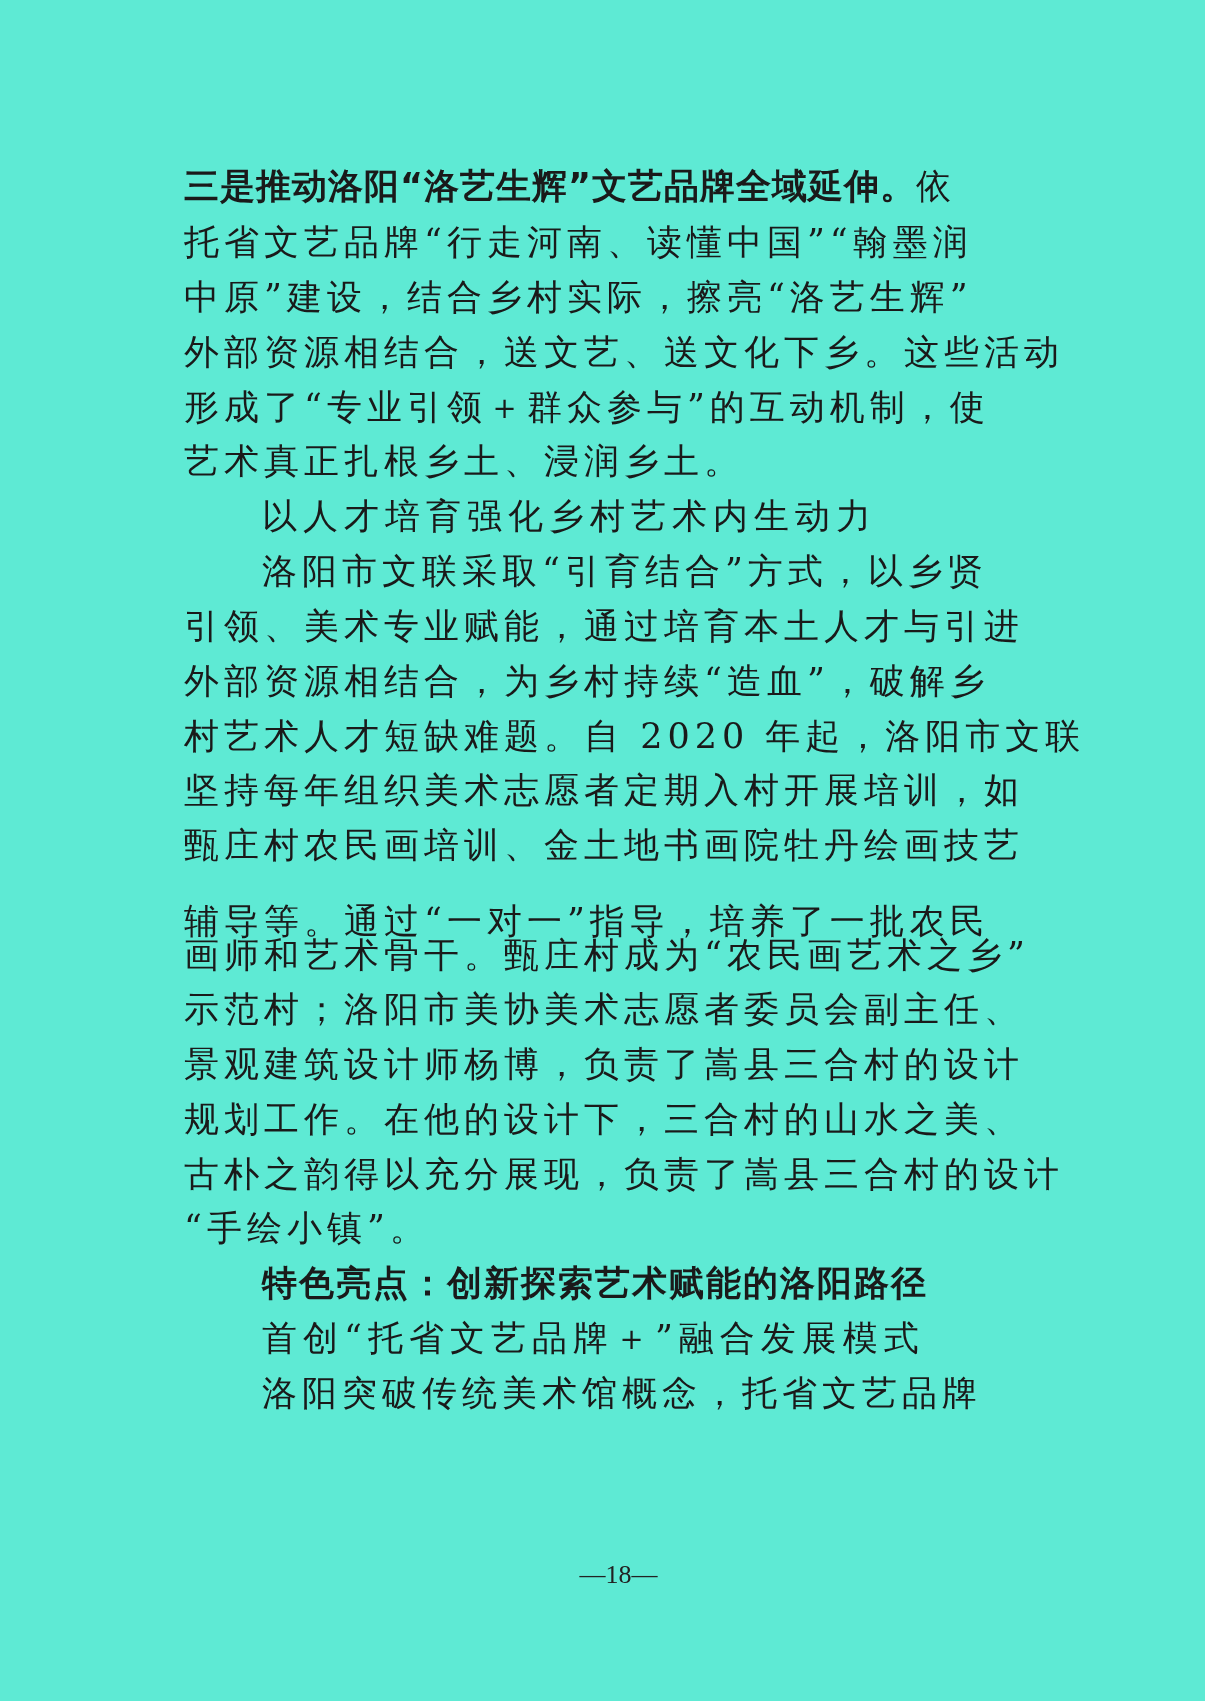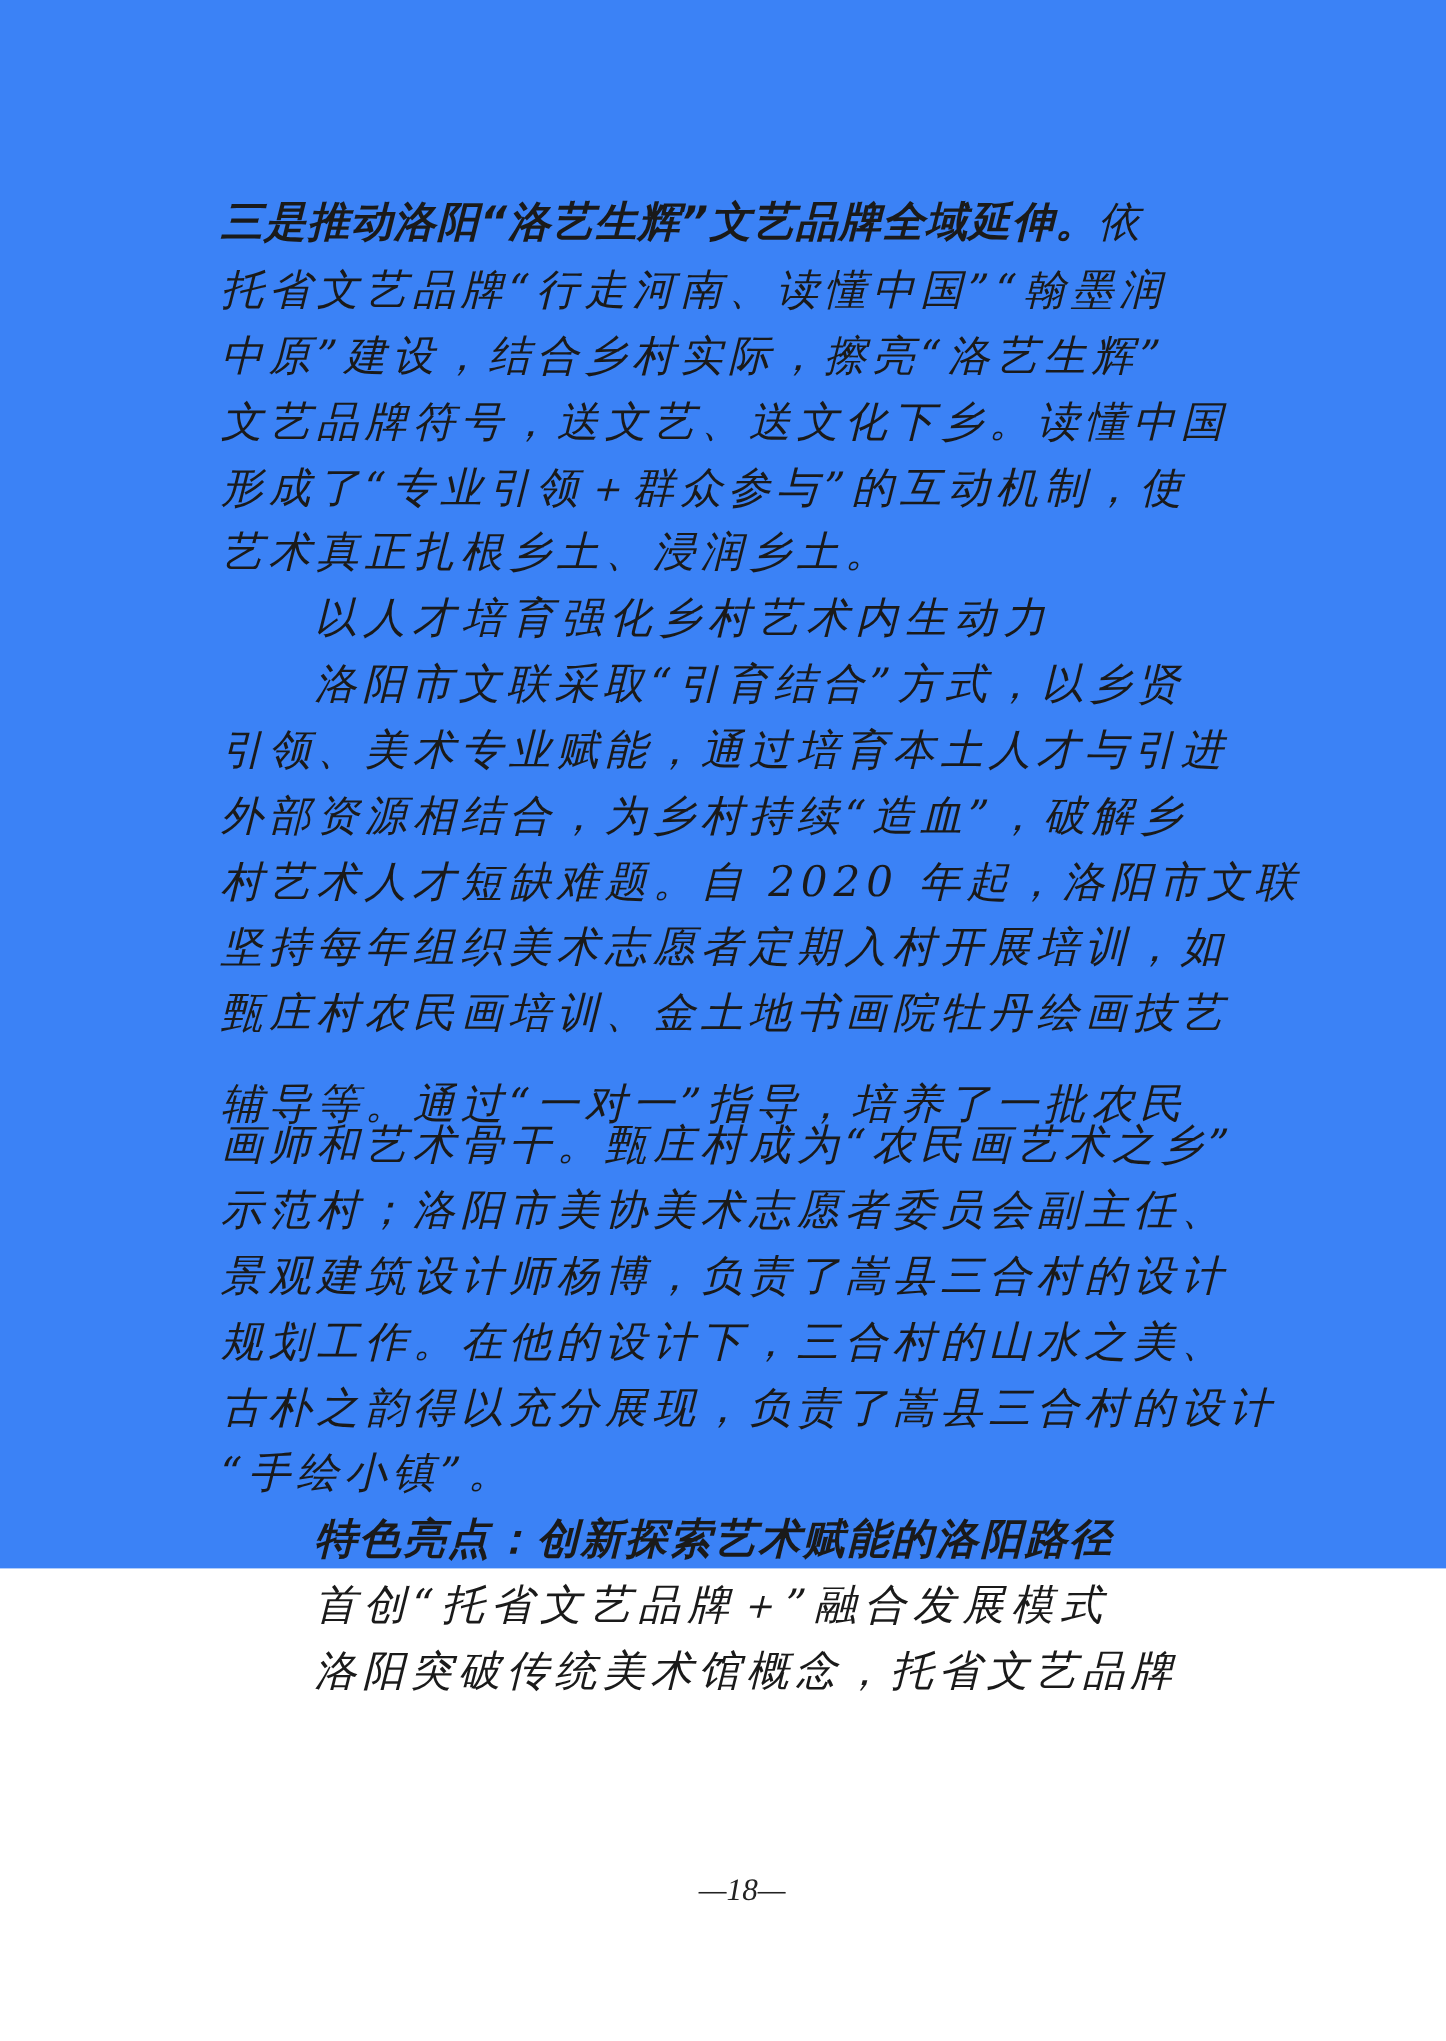--- a/index.html
+++ b/index.html
@@ -1,35 +1,35 @@
 <!DOCTYPE html>
 <html><head>
 <meta charset="utf-8">
 <style>
   html, body { margin:0; padding:0; background:#ffffff; }
   body { width:1205px; height:1701px; position:relative; overflow:hidden;
          font-family:"DejaVu Serif","Liberation Serif",serif; color:#1a1a1a; }
-  .page { position:absolute; left:0; top:0; width:1205px; height:1307px; background:#3b82f6;font-style:italic; }
+  .page { position:absolute; left:0; top:0; width:1205px; height:1701px; background:#5eead4; }
   .line { position:absolute; left:184px; width:846px; font-size:35px; line-height:56px; height:56px;
           white-space:nowrap; letter-spacing:5px; }
   .indent { left:262px; width:768px; }
   .bold { font-family:"DejaVu Sans","Liberation Sans",sans-serif; font-weight:bold; letter-spacing:2px; }
   .lead { font-family:"DejaVu Sans","Liberation Sans",sans-serif; font-weight:bold; letter-spacing:1px; }
   .subhead { letter-spacing:6px; }
   .page-number { position:absolute; left:16px; width:1205px; top:1560px; text-align:center;
                  font-size:26px; font-family:"Liberation Serif","DejaVu Serif",serif; color:#222; }
 </style>
 </head>
 <body>
 
 <div class="page">
   <div class="line" style="top:158px"><span class="lead">三是推动洛阳“洛艺生辉”文艺品牌全域延伸。</span><span>依</span></div>
   <div class="line" style="top:269px">中原”建设，结合乡村实际，擦亮“洛艺生辉”</div>
   <div class="line" style="top:214px">托省文艺品牌“行走河南、读懂中国”“翰墨润</div>
-  <div class="line" style="top:324px">文艺品牌符号，送文艺、送文化下乡。读懂中国</div>
+  <div class="line" style="top:324px">外部资源相结合，送文艺、送文化下乡。这些活动</div>
   <div class="line" style="top:379px">形成了“专业引领＋群众参与”的互动机制，使</div>
   <div class="line" style="top:433px">艺术真正扎根乡土、浸润乡土。</div>
   <div class="line indent subhead" style="top:488px">以人才培育强化乡村艺术内生动力</div>
   <div class="line indent" style="top:543px">洛阳市文联采取“引育结合”方式，以乡贤</div>
   <div class="line" style="top:598px">引领、美术专业赋能，通过培育本土人才与引进</div>
   <div class="line" style="top:653px">外部资源相结合，为乡村持续“造血”，破解乡</div>
   <div class="line" style="top:708px">村艺术人才短缺难题。自 2020 年起，洛阳市文联</div>
   <div class="line" style="top:762px">坚持每年组织美术志愿者定期入村开展培训，如</div>
   <div class="line" style="top:817px">甄庄村农民画培训、金土地书画院牡丹绘画技艺</div>
   <div class="line" style="top:893px">辅导等。通过“一对一”指导，培养了一批农民</div>

